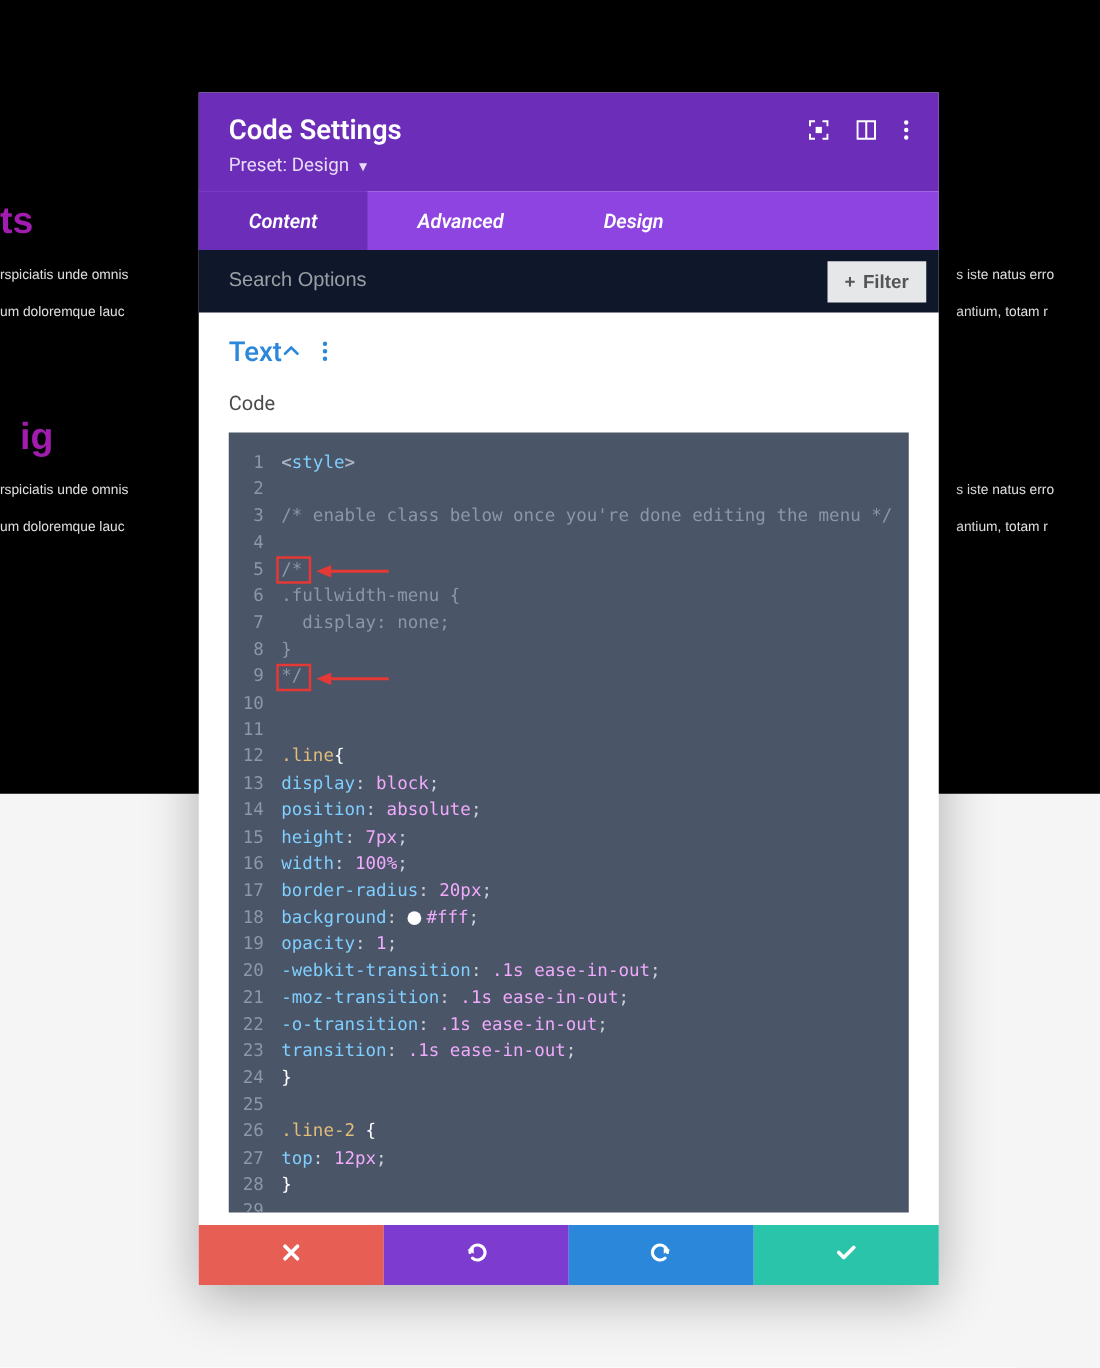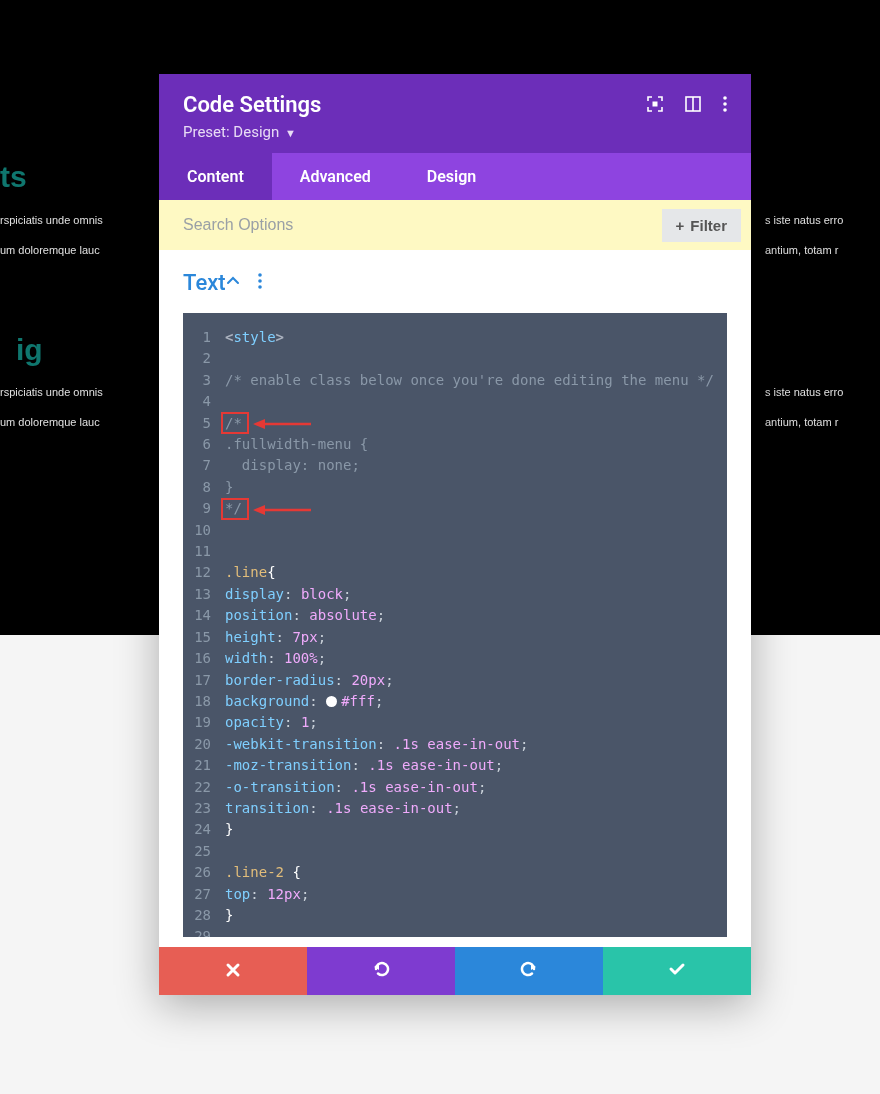--- a/index.html
+++ b/index.html
@@ -14,21 +14,21 @@
 .background-black {
   position: absolute;
   top: 0;
   left: 0;
   width: 880px;
   height: 635px;
   background: #000;
 }
 .bg-text {
   position: absolute;
-  color: #0f766e;
+  color: #a21caf;
   font-family: Arial, sans-serif;
 }
 .bg-heading {
   font-size: 30px;
   font-weight: 700;
 }
 .bg-para {
   font-size: 11px;
   line-height: 1.9;
   color: #e0e0e0;
@@ -70,31 +70,32 @@
 }
 .preset-row .caret {
   font-size: 11px;
   margin-left: 2px;
 }
 .tabs {
   background: #8e44e0;
   display: flex;
 }
 .tab {
-  padding: 14px 28px;
+  padding: 14px 40px;
   color: #fff;
   font-size: 16px;
   font-weight: 600;
   cursor: pointer;
+  font-style: italic;
 }
 .tab.active {
   background: #6c2eb9;
 }
 .search-row {
-  background: #fef9c3;
+  background: #0f172a;
   padding: 4px 10px 4px 24px;
   display: flex;
   align-items: center;
   justify-content: space-between;
 }
 .search-input {
   border: none;
   background: transparent;
   font-size: 16px;
   color: #888;
@@ -284,20 +285,21 @@
           <svg width="4" height="16" viewBox="0 0 4 16">
               <circle cx="2" cy="2" r="1.8" fill="#2b87da"></circle>
               <circle cx="2" cy="8" r="1.8" fill="#2b87da"></circle>
               <circle cx="2" cy="14" r="1.8" fill="#2b87da"></circle>
             </svg>
         </span>
       </div>
     </div>
 
     <div class="section-body">
+      <div class="field-label">Code</div>
 
       <div class="code-editor">
         <div class="gutter" id="gutter">
             <div>1</div>
             <div>2</div>
             <div>3</div>
             <div>4</div>
             <div>5</div>
             <div>6</div>
             <div>7</div>

